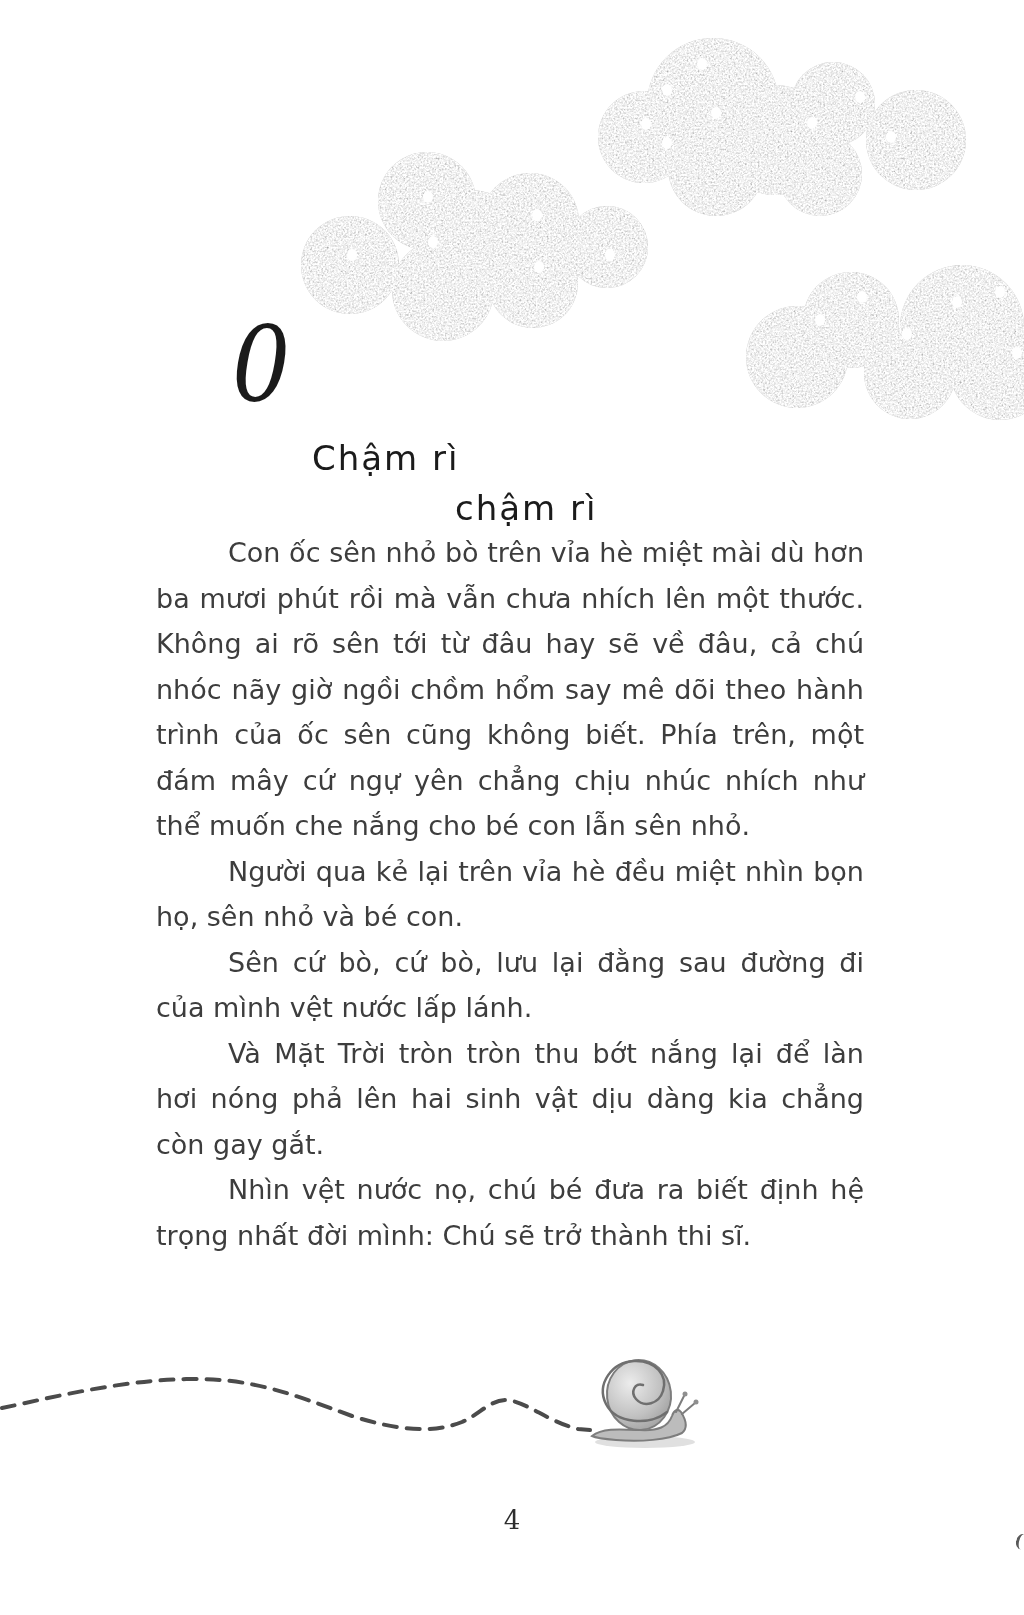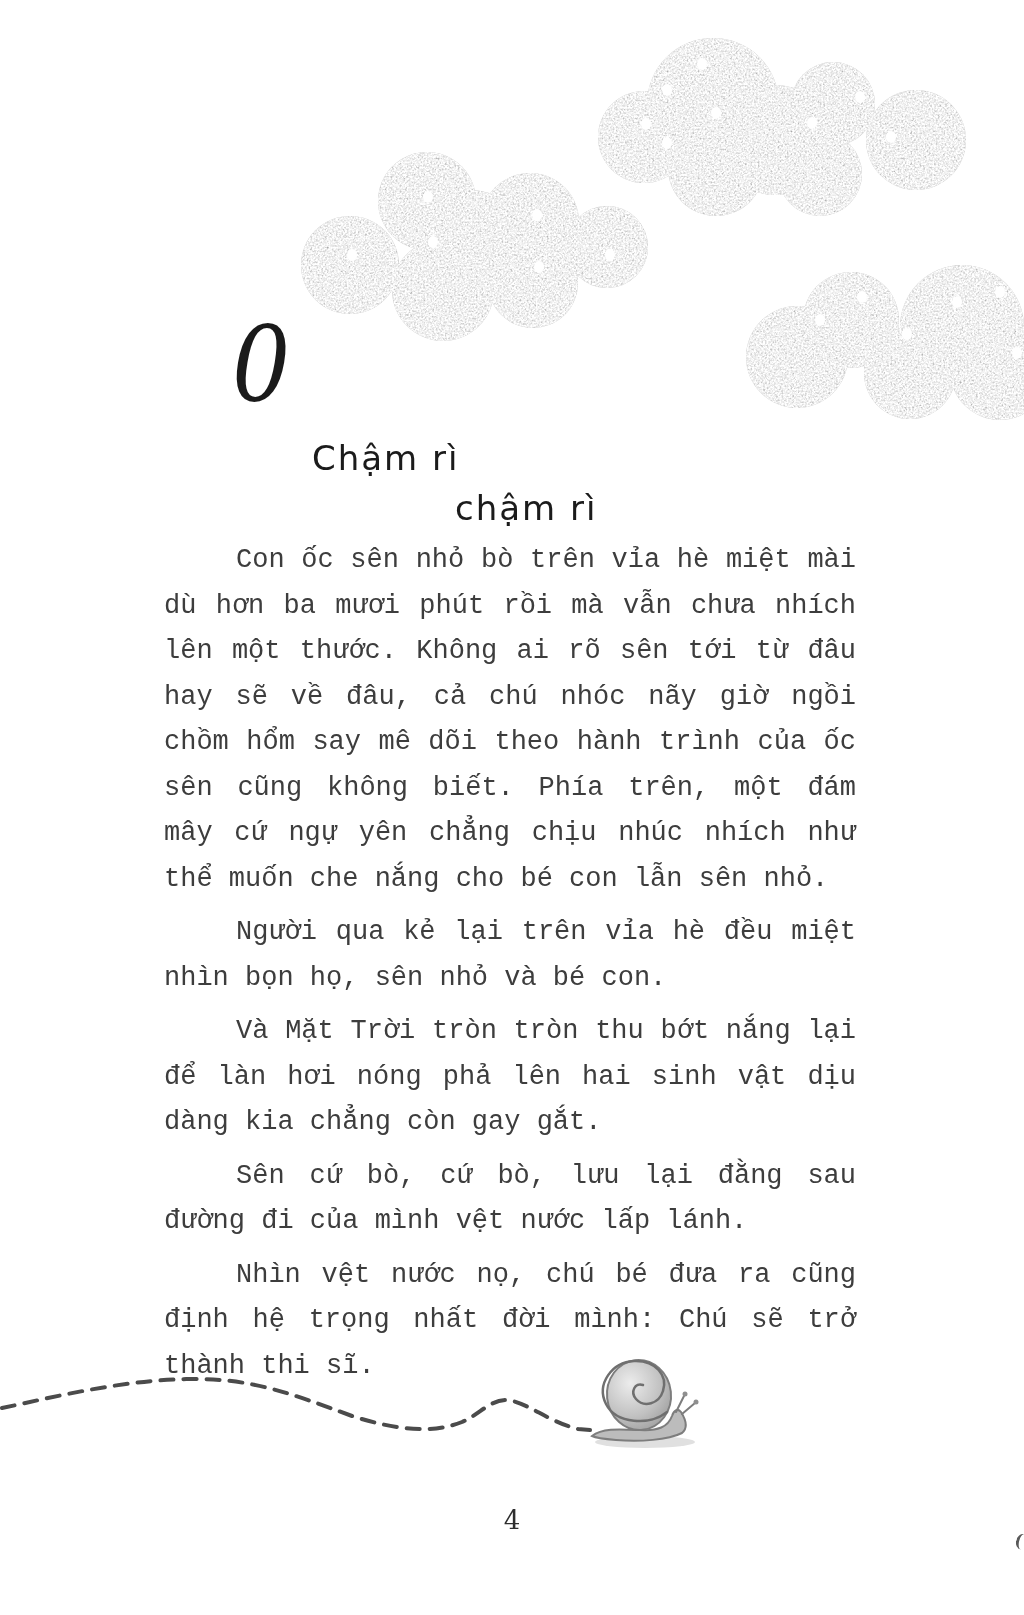--- a/index.html
+++ b/index.html
@@ -31,21 +31,21 @@
     font-size:34px;line-height:40px;
     letter-spacing:2px;
     color:#1b1b1b;
   }
   #body-text{
     left:156px;top:530px;width:708px;
     font-size:27px;line-height:45.5px;
     color:#3d3d3d;
     text-align:justify;
   }
-  #body-text p{margin:8px;text-indent:72px;font-family:Liberation Mono, monospace;}
+  #body-text p{margin:0;text-indent:72px;}
   #page-number{
     left:0;top:1505px;width:1024px;
     text-align:center;
     font-family:"DejaVu Serif",serif;
     font-size:26px;color:#2e2e2e;
   }
   #clouds-svg{left:0;top:0;}
   #ground-svg{left:0;top:1330px;}
   #page-edge-artifact{
     left:1016px;top:1534px;width:10px;height:16px;
@@ -135,23 +135,23 @@
 
   <div id="chapter-number" class="abs">0</div>
 
   <div id="title-line1" class="abs">Chậm rì</div>
   <div id="title-line2" class="abs">chậm rì</div>
 
   <div id="body-text" class="abs">
 
   <p>Con ốc sên nhỏ bò trên vỉa hè miệt mài dù hơn ba mươi phút rồi mà vẫn chưa nhích lên một thước. Không ai rõ sên tới từ đâu hay sẽ về đâu, cả chú nhóc nãy giờ ngồi chồm hổm say mê dõi theo hành trình của ốc sên cũng không biết. Phía trên, một đám mây cứ ngự yên chẳng chịu nhúc nhích như thể muốn che nắng cho bé con lẫn sên nhỏ.</p>
       <p>Người qua kẻ lại trên vỉa hè đều miệt nhìn bọn họ, sên nhỏ và bé con.</p>
+      <p>Sên cứ bò, cứ bò, lưu lại đằng sau đường đi của mình vệt nước lấp lánh.</p>
       <p>Và Mặt Trời tròn tròn thu bớt nắng lại để làn hơi nóng phả lên hai sinh vật dịu dàng kia chẳng còn gay gắt.</p>
-      <p>Sên cứ bò, cứ bò, lưu lại đằng sau đường đi của mình vệt nước lấp lánh.</p>
-      <p>Nhìn vệt nước nọ, chú bé đưa ra cũng định hệ trọng nhất đời mình: Chú sẽ trở thành thi sĩ.</p>
+      <p>Nhìn vệt nước nọ, chú bé đưa ra biết định hệ trọng nhất đời mình: Chú sẽ trở thành thi sĩ.</p>
     </div>
 
   <svg id="ground-svg" class="abs" width="1024" height="140" viewBox="0 0 1024 140">
     <defs>
       <radialGradient id="shellGrad" cx="0.38" cy="0.32" r="0.85">
         <stop offset="0" stop-color="#ececec"></stop>
         <stop offset="0.55" stop-color="#c2c2c2"></stop>
         <stop offset="1" stop-color="#949494"></stop>
       </radialGradient>
     </defs>

